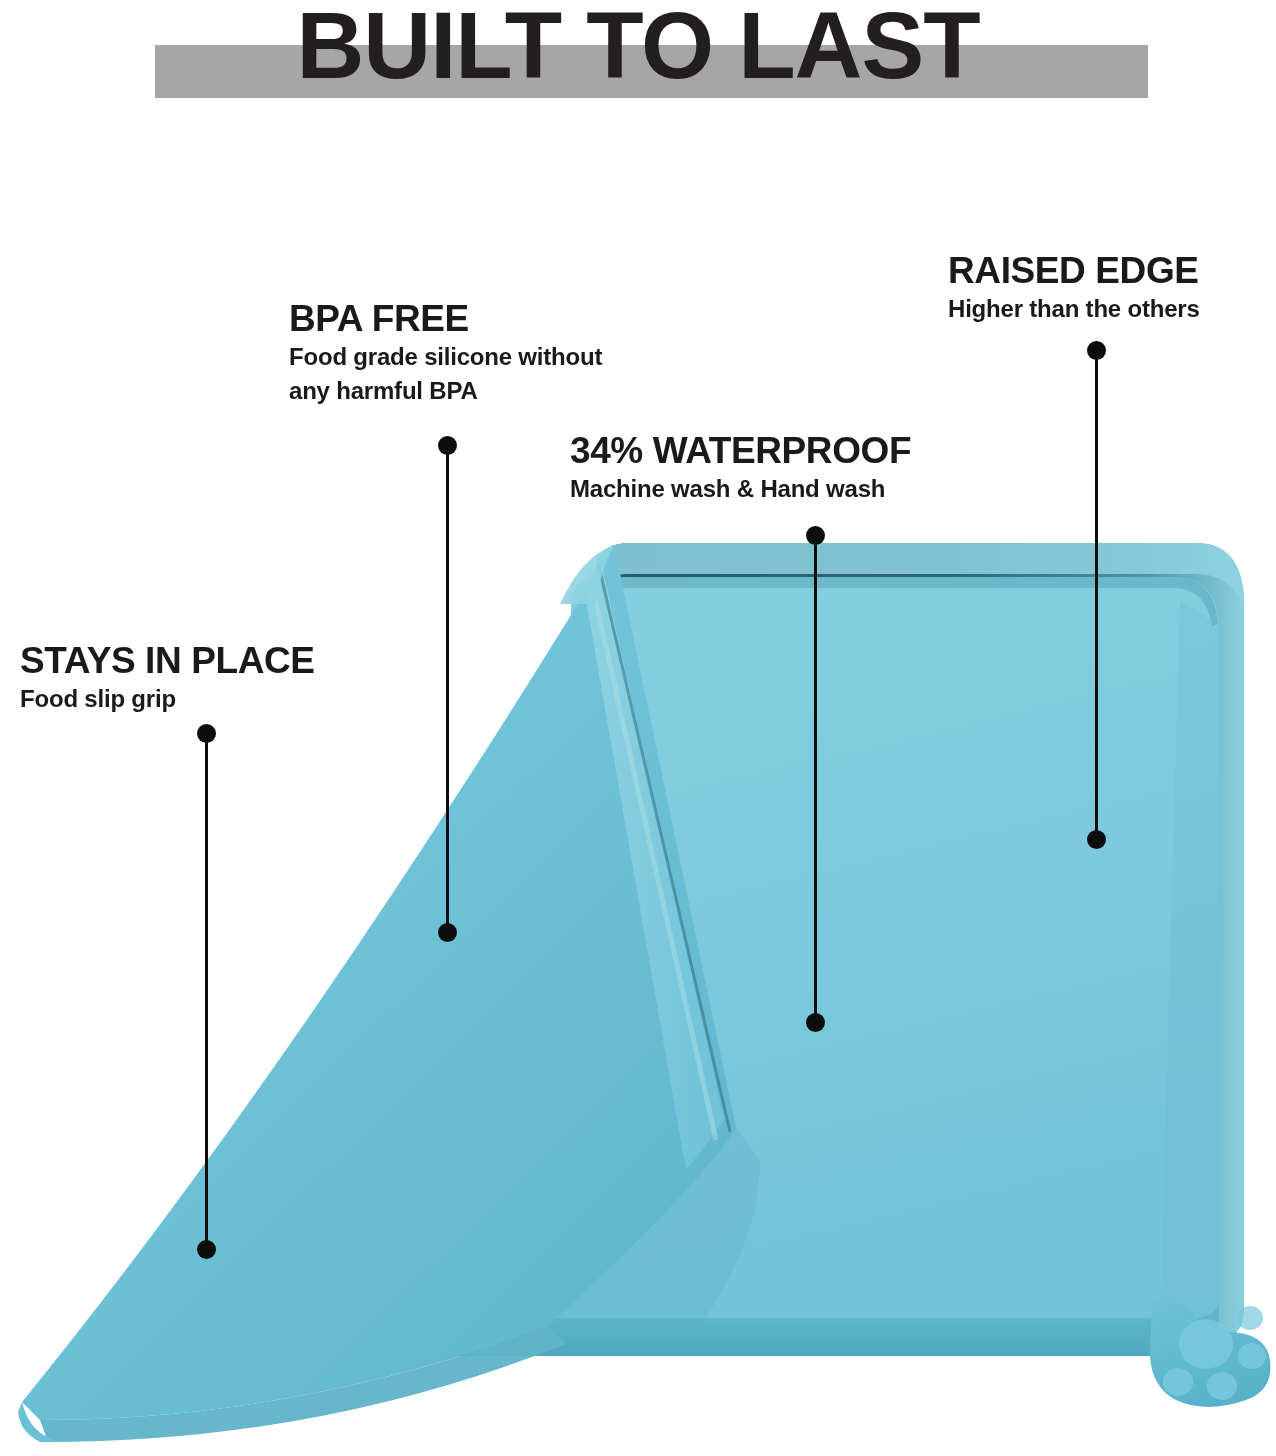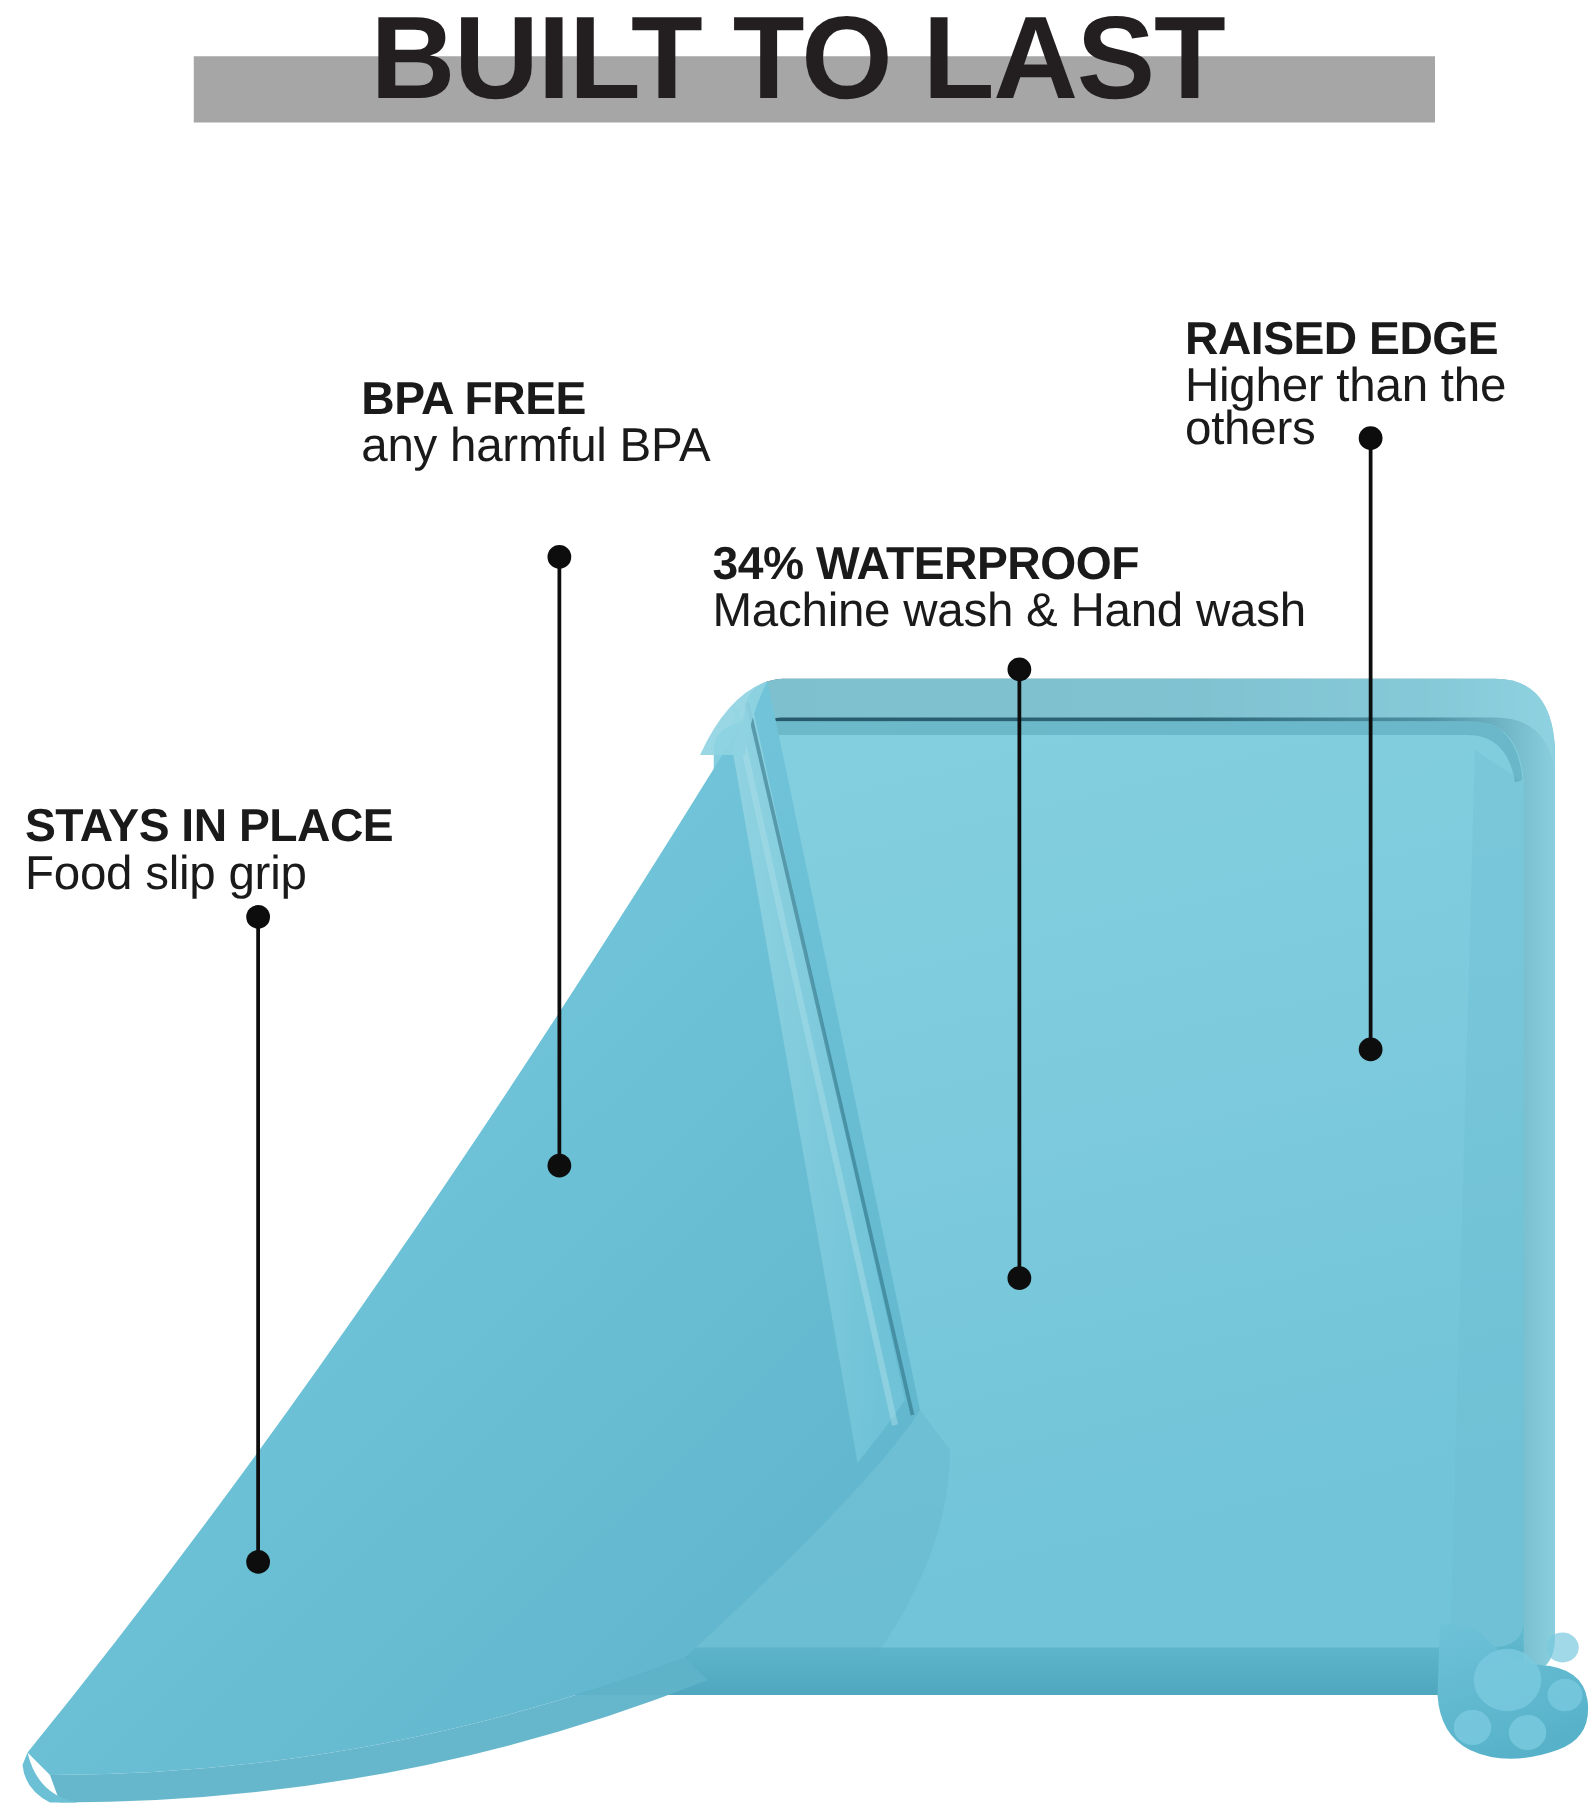--- a/index.html
+++ b/index.html
@@ -61,22 +61,22 @@
     font-family: "Liberation Sans", sans-serif;
     font-weight: 700;
     font-size: 37px;
     line-height: 42px;
     color: #1a1a1a;
     letter-spacing: -0.4px;
     white-space: nowrap;
   }
   .callout-sub {
     font-family: "Liberation Sans", sans-serif;
-    font-weight: 400;
-    font-size: 38px;
+    font-weight: 700;
+    font-size: 24px;
     line-height: 34px;
     color: #1a1a1a;
     letter-spacing: -0.2px;
   }
   .callout-sub .l2 { display: block; }
 
   .leader {
     position: absolute;
   }
   .leader-line {
@@ -218,20 +218,21 @@
 
     <path d="M 40,1420 Q 300,1420 548,1326 L 566,1344 Q 320,1442 48,1442 Z" fill="#5fb3c9" opacity="0.95"></path>
     <path d="M 22,1402 Q 30,1436 62,1442 L 40,1442 Q 20,1432 18,1412 Z" fill="#6cc0d5"></path>
 
     <path d="M 736,1128 Q 700,1186 548,1326 L 700,1326 Q 760,1240 760,1160 Z" fill="#5aadc4" opacity="0.25"></path>
   </svg>
 
   <div class="callout" style="left:289px; top:270px;margin-top:28px;">
     <div class="callout-title">BPA FREE</div>
     <div class="callout-sub">
+      <span class="l1">Food grade silicone without</span>
       <span class="l2">any harmful BPA</span>
     </div>
   </div>
   <div class="leader" style="left:446px; top:445px; height:488px;">
     <div class="leader-line" style="height:488px;"></div>
     <div class="leader-dot top"></div>
     <div class="leader-dot bottom"></div>
   </div>
 
   <div class="callout" style="left:948px; top:250px;">

